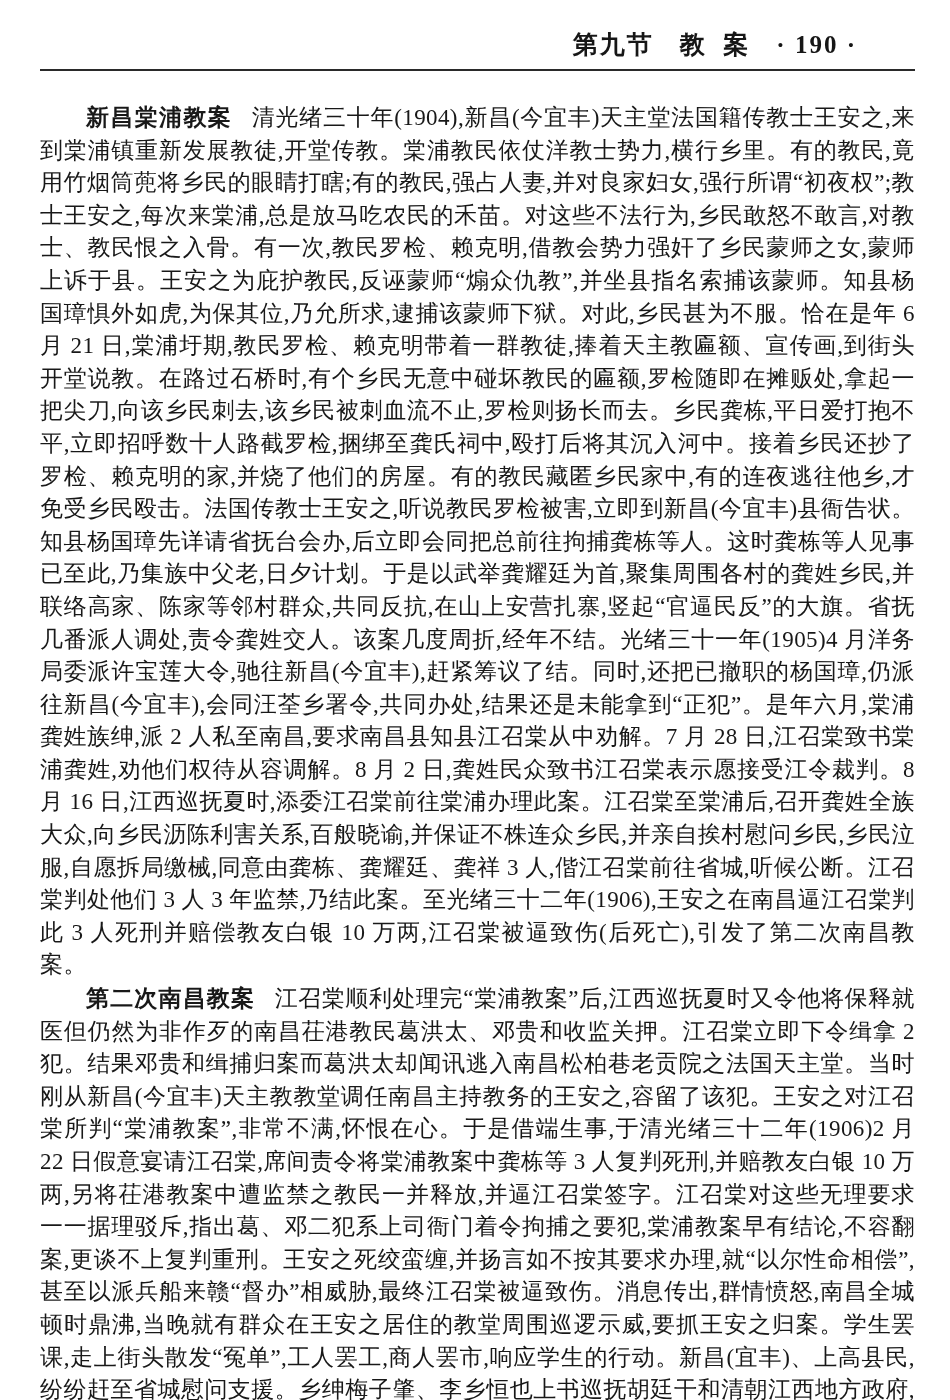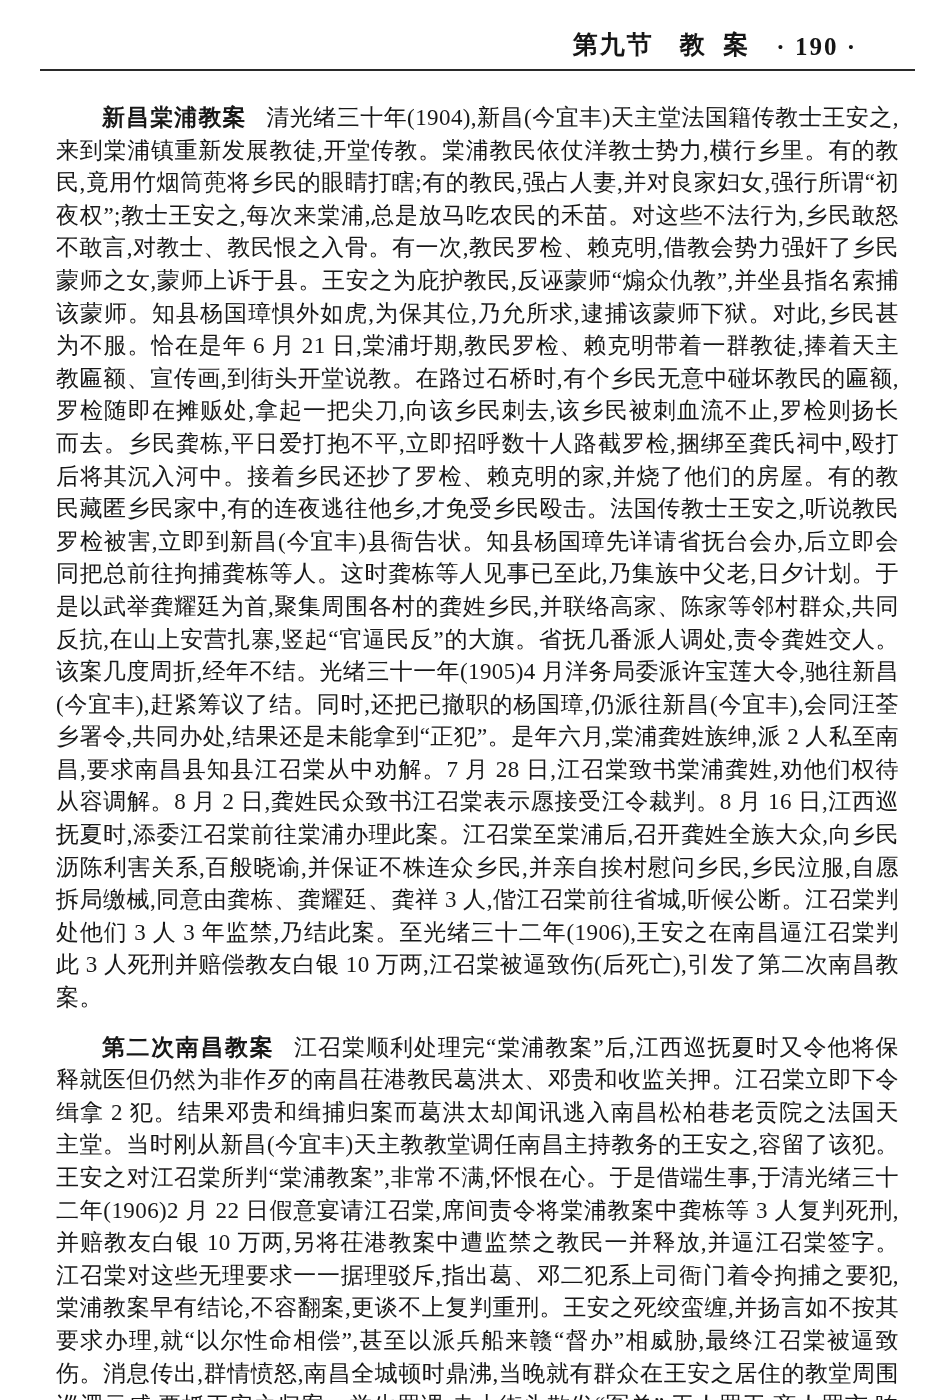--- a/index.html
+++ b/index.html
@@ -11,21 +11,21 @@
     background: #ffffff;
     box-sizing: border-box;
     padding: 28px 35px 0 40px;
     font-family: "Liberation Serif", "DejaVu Serif", serif;
     color: #1b1b1b;
     overflow: hidden;
   }
   .running-head {
     display: flex;
     justify-content: flex-end;
-    align-items: flex-end;
+    align-items: center;
     gap: 26px;
     padding-right: 58px;
     font-size: 25px;
     font-weight: bold;
     letter-spacing: 2px;
     color: #161616;
   }
   .running-head span { white-space: pre; }
   .head-rule {
     margin-top: 8px;
@@ -34,21 +34,21 @@
   }
   .body-text {
     margin-top: 30px;
     font-size: 23px;
     line-height: 32.6px;
     text-align: justify;
     letter-spacing: 0.4px;
     color: #181818;
   }
   .body-text p {
-    margin: 16px;
+    margin: 0;
     text-indent: 2em;
   }
   .para-lead {
     font-family: "Liberation Sans", "DejaVu Sans", sans-serif;
     font-weight: bold;
     margin-right: 0.85em;
     letter-spacing: 1px;
   }
 </style>
 </head>

